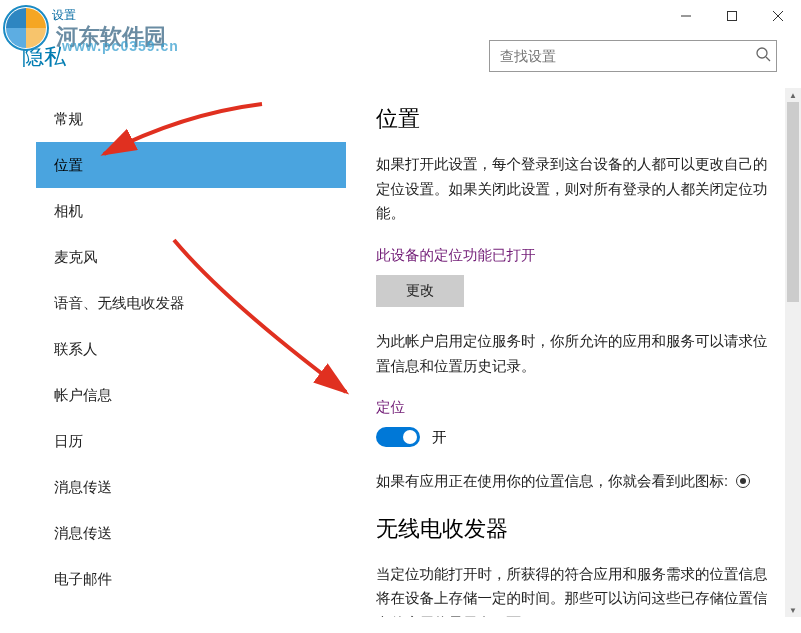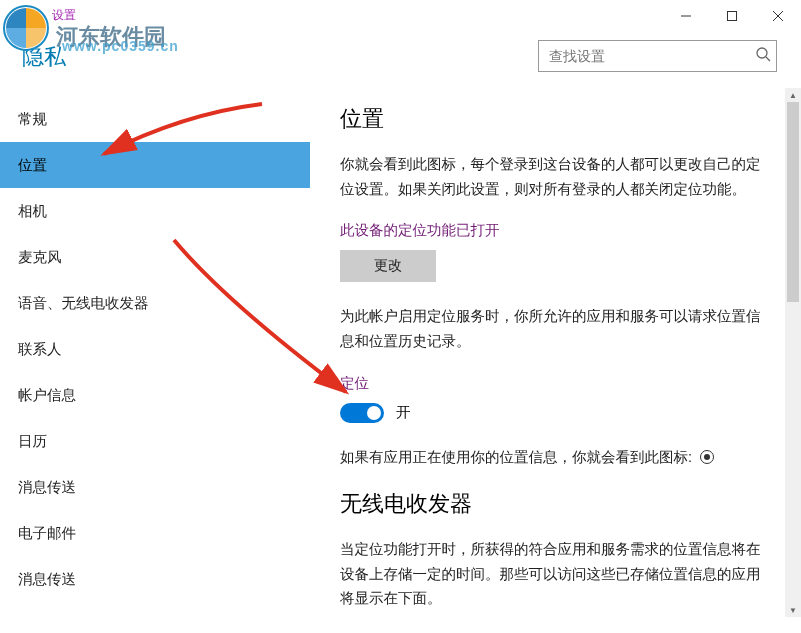--- a/index.html
+++ b/index.html
@@ -1,41 +1,41 @@
 <!DOCTYPE html>
 <html><head>
 <meta charset="utf-8">
 <style>
 * { margin: 0; padding: 0; box-sizing: border-box; font-family: "Microsoft YaHei", "Segoe UI", sans-serif; }
 body { width: 801px; height: 633px; background: #fff; overflow: hidden; position: relative; }
 
 .titlebar { height: 32px; display: flex; align-items: center; background: #fff; border-bottom: 1px solid #fff; }
 .titlebar .back { width: 48px; height: 32px; display: flex; align-items: center; justify-content: center; font-size: 16px; color: #333; }
-.titlebar .title { font-size: 12px; color: #a21caf; padding-left: 4px; }
+.titlebar .title { font-size: 12px; color: #0369a1; padding-left: 4px; }
 .win-controls { margin-left: auto; display: flex; }
 .win-controls .ctrl { width: 46px; height: 32px; display: flex; align-items: center; justify-content: center; color: #333; }
 .win-controls .ctrl svg { width: 10px; height: 10px; }
 
 .header { padding: 8px 16px 16px 22px; display: flex; align-items: flex-end; }
 .page-title { font-size: 22px; color: #007cb2; font-weight: 400; flex: 1; }
-.search-wrap { width: 239px; margin-right: 8px; }
+.search-wrap { width: 288px; margin-right: 8px; }
 .search { width: 100%; height: 32px; border: 1px solid #999; padding: 0 34px 0 10px; font-size: 14px; color: #666; background: #fff; }
 .search-box { position: relative; }
 .search-icon-btn { position: absolute; right: 6px; top: 50%; transform: translateY(-50%); color: #666; }
 
 .content { display: flex; height: calc(633px - 104px); }
-.sidebar { width: 310px; overflow-y: auto; padding-top: 8px; }
+.sidebar { width: 310px; overflow-y: auto; padding-top: 8px; margin-left: 36px; }
 .sidebar-item { height: 46px; display: flex; align-items: center; padding: 0 18px; font-size: 14.5px; color: #222; cursor: pointer; }
 .sidebar-item.selected { background: #4aa4df; color: #000; }
 
 .main { flex: 1; padding: 6px 28px 0 30px; overflow-y: auto; position: relative; }
 .section-title { font-size: 22px; font-weight: 400; margin: 10px 0 18px; }
 .body-text { font-size: 14.5px; color: #222; line-height: 1.7; margin-bottom: 20px; }
 .sub-label { font-size: 14.5px; color: #701a75; margin-bottom: 10px; }
-.btn { width: 96px; height: 32px; background: #ccc; border: none; font-size: 14px; color: #222; margin-bottom: 22px; cursor: pointer; }
+.btn { width: 88px; height: 32px; background: #ccc; border: none; font-size: 14px; color: #222; margin-bottom: 22px; cursor: pointer; }
 .toggle-row { display: flex; align-items: center; gap: 12px; margin-bottom: 22px; }
 .toggle { width: 44px; height: 20px; border-radius: 10px; background: #0078d7; position: relative; cursor: pointer; }
 .toggle .knob { position: absolute; right: 3px; top: 3px; width: 14px; height: 14px; border-radius: 50%; background: #fff; }
 .toggle-label { font-size: 14.5px; }
 .radio-dot { display: inline-block; width: 14px; height: 14px; border: 1px solid #333; border-radius: 50%; vertical-align: -2px; margin-left: 4px; position: relative; }
 .radio-dot::after { content: ""; position: absolute; left: 3px; top: 3px; width: 6px; height: 6px; background: #333; border-radius: 50%; }
 
 .main-scroll { position: absolute; right: 0; top: 0; bottom: 0; width: 16px; background: #f0f0f0; }
 .main-scroll .thumb { position: absolute; left: 2px; right: 2px; top: 14px; height: 200px; background: #ccc; }
 .main-scroll .arrow { position: absolute; left: 0; right: 0; height: 14px; display: flex; align-items: center; justify-content: center; font-size: 8px; color: #666; }
@@ -129,33 +129,33 @@
     <div class="sidebar-item">
         <span>帐户信息</span>
       </div>
     <div class="sidebar-item">
         <span>日历</span>
       </div>
     <div class="sidebar-item">
         <span>消息传送</span>
       </div>
     <div class="sidebar-item">
-        <span>电子邮件</span>
+        <span>消息传送</span>
       </div>
     <div class="sidebar-item">
-        <span>消息传送</span>
+        <span>电子邮件</span>
       </div>
     <div class="sidebar-item">
         <span>无线电收发器</span>
       </div>
   </div>
 
   <div class="main">
     <h2 class="section-title">位置</h2>
-    <p class="body-text">你就会看到此图标，每个登录到这台设备的人都可以更改自己的定位设置。如果关闭此设置，则对所有登录的人都关闭定位功能。</p>
+    <p class="body-text">如果打开此设置，每个登录到这台设备的人都可以更改自己的定位设置。如果关闭此设置，则对所有登录的人都关闭定位功能。</p>
     <div class="sub-label">此设备的定位功能已打开</div>
     <button class="btn">更改</button>
     <p class="body-text">为此帐户启用定位服务时，你所允许的应用和服务可以请求位置信息和位置历史记录。</p>
     <div class="sub-label">定位</div>
     <div class="toggle-row">
       <div class="toggle">
           <div class="knob"></div>
         </div>
       <span class="toggle-label">开</span>
     </div>

